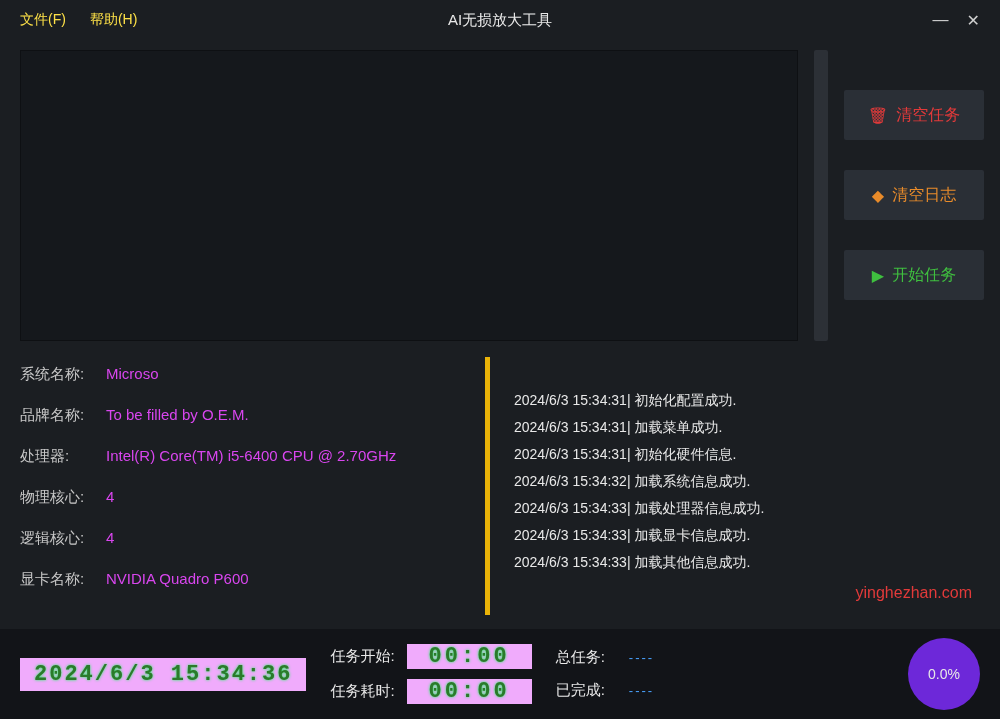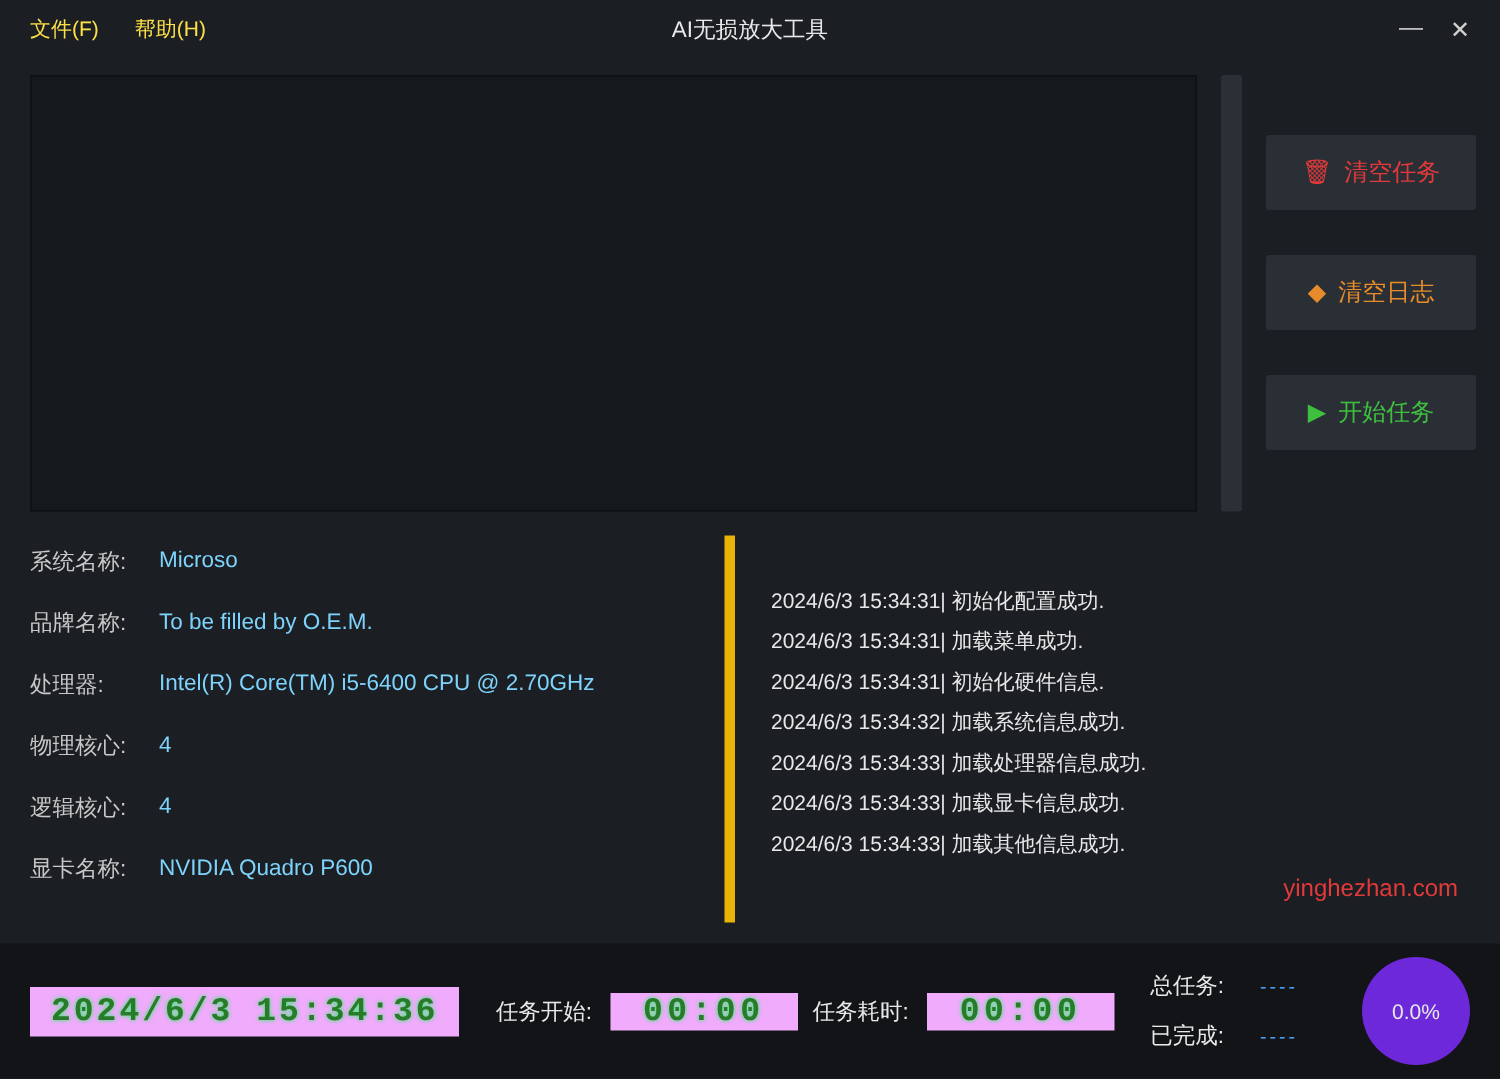--- a/index.html
+++ b/index.html
@@ -84,34 +84,34 @@
   
   .info-area {
     display: flex;
     padding: 12px 20px 0 20px;
     gap: 24px;
     height: 270px;
     position: relative;
   }
   .sys-info {
     width: 470px;
-    border-right: 7px solid #eab308;
+    border-right: 5px solid #eab308;
     padding-top: 8px;
   }
   .sys-row {
     display: flex;
     margin-bottom: 22px;
     font-size: 15px;
   }
   .sys-label {
     width: 86px;
     color: #c8c8c8;
   }
   .sys-value {
-    color: #7dd3fc;
+    color: #d946ef;
   }
   .log-panel {
     flex: 1;
     padding-top: 30px;
     font-size: 14px;
     line-height: 27px;
     color: #e8e8e8;
     position: relative;
   }
   .log-line { white-space: nowrap; }
@@ -141,20 +141,21 @@
     font-size: 22px;
     font-weight: bold;
     color: #2b7a2b;
     background: #f0abfc;
     padding: 4px 14px;
     letter-spacing: 2px;
     text-shadow: 0 0 3px #1f5;
   }
   .task-times {
     display: flex;
+    flex-direction: column;
     gap: 10px;
   }
   .tt-row {
     display: flex;
     align-items: center;
     gap: 12px;
     font-size: 15px;
   }
   .tt-label { color: #e8e8e8; }
   .tt-value {

